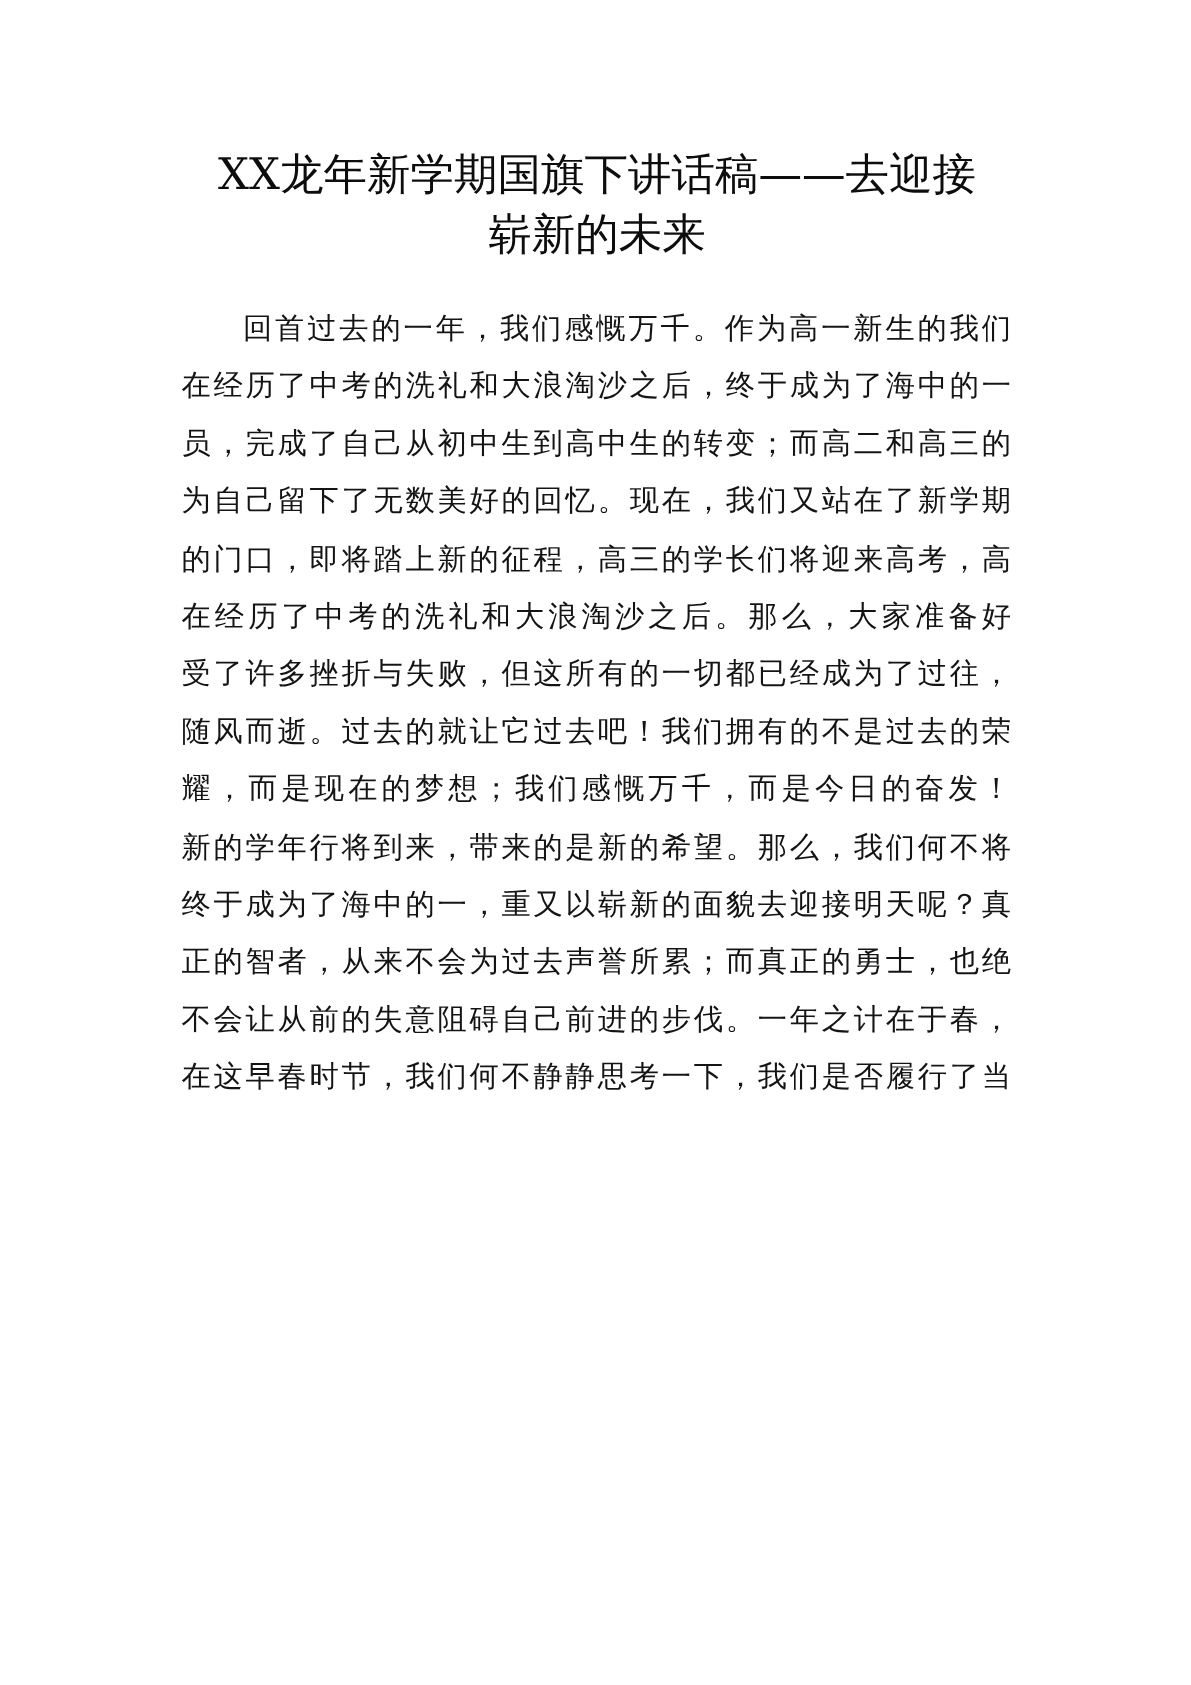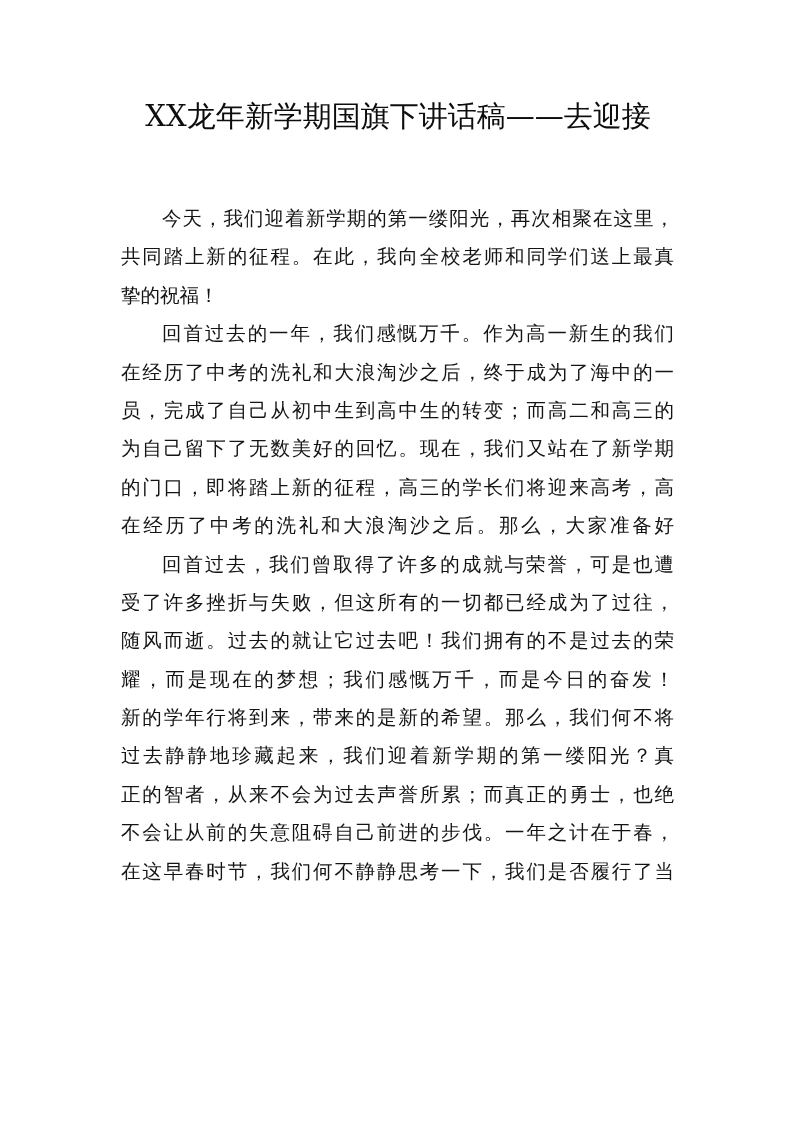--- a/index.html
+++ b/index.html
@@ -60,45 +60,40 @@
     text-align-last: left;
   }
 </style>
 </head>
 <body>
 
 <div class="page">
 
   <div class="title">
     <span class="tline">XX龙年新学期国旗下讲话稿——去迎接</span>
+    <span class="tline">崭新的未来</span>
   </div>
 
   <div class="body">
 
-    <div>
-      <span class="line indent">今天，我们迎着新学期的第一缕阳光，再次相聚在这里，</span>
-      <span class="line">共同踏上新的征程。在此，我向全校老师和同学们送上最真</span>
-      <span class="line last">挚的祝福！</span>
-    </div>
 
     <div>
       <span class="line indent">回首过去的一年，我们感慨万千。作为高一新生的我们</span>
       <span class="line">在经历了中考的洗礼和大浪淘沙之后，终于成为了海中的一</span>
       <span class="line">员，完成了自己从初中生到高中生的转变；而高二和高三的</span>
       <span class="line">为自己留下了无数美好的回忆。现在，我们又站在了新学期</span>
       <span class="line">的门口，即将踏上新的征程，高三的学长们将迎来高考，高</span>
       <span class="line">在经历了中考的洗礼和大浪淘沙之后。那么，大家准备好</span>
     </div>
 
     <div>
-      <span class="line indent">回首过去，我们曾取得了许多的成就与荣誉，可是也遭</span>
       <span class="line">受了许多挫折与失败，但这所有的一切都已经成为了过往，</span>
       <span class="line">随风而逝。过去的就让它过去吧！我们拥有的不是过去的荣</span>
       <span class="line">耀，而是现在的梦想；我们感慨万千，而是今日的奋发！</span>
       <span class="line">新的学年行将到来，带来的是新的希望。那么，我们何不将</span>
-      <span class="line">过去静静地珍藏起来，我们迎着新学期的第一缕阳光？真</span>
+      <span class="line">终于成为了海中的一，重又以崭新的面貌去迎接明天呢？真</span>
       <span class="line">正的智者，从来不会为过去声誉所累；而真正的勇士，也绝</span>
       <span class="line">不会让从前的失意阻碍自己前进的步伐。一年之计在于春，</span>
       <span class="line">在这早春时节，我们何不静静思考一下，我们是否履行了当</span>
     </div>
 
   </div>
 </div>
 
 </body></html>

